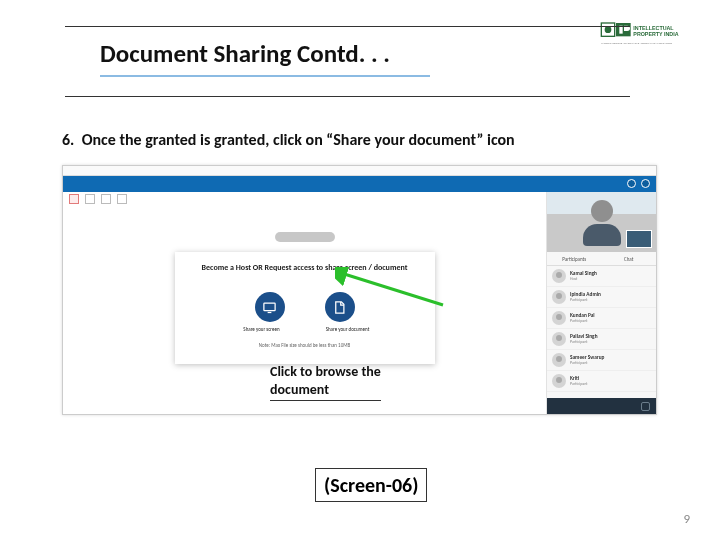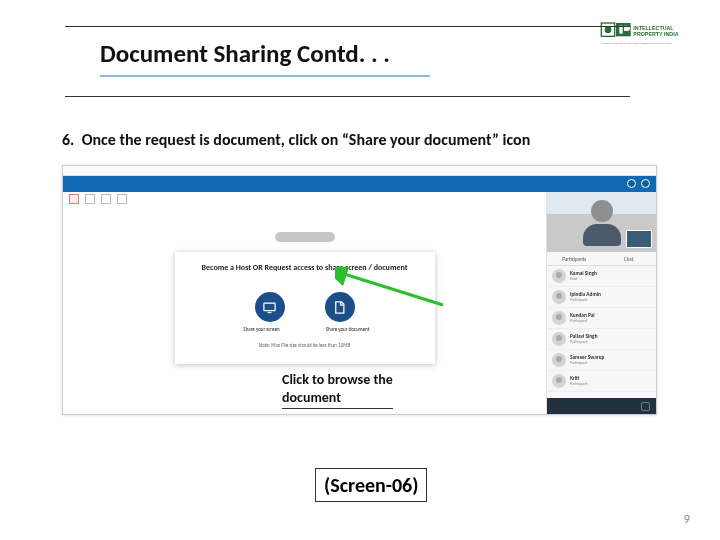--- a/index.html
+++ b/index.html
@@ -66,21 +66,21 @@
   .side-list { flex:1; overflow:hidden; }
   .part-row { display:flex; align-items:center; gap:4px; padding:3px 5px; border-bottom:1px solid #eee; }
   .avatar-sm { width:14px; height:14px; border-radius:50%; background:#d4d4d4; flex:none; position:relative;}
   .avatar-sm::after{content:"";position:absolute;top:3px;left:4px;width:6px;height:6px;border-radius:50%;background:#aaa;}
   .part-name { font-size:5.3px; color:#333; font-weight:600; line-height:1; }
   .part-sub { font-size:4px; color:#888; }
   .side-foot { height:16px; background:#223140; display:flex; justify-content:flex-end; align-items:center; padding-right:6px;}
   .side-foot span{ width:9px;height:9px;border:1px solid #6b7d8c; border-radius:2px;}
 
   
-  .callout { position: absolute; top: 371px; left: 270px; font-size: 14px; font-weight:700; color:#111; border-bottom: 1px solid #333; padding-bottom: 2px; line-height: 1.25; margin-left: 12px; }
+  .callout { position: absolute; top: 363px; left: 270px; font-size: 14px; font-weight:700; color:#111; border-bottom: 1px solid #333; padding-bottom: 2px; line-height: 1.25; }
 
   
   .screen-lbl { position: absolute; top: 468px; left: 315px; font-size: 20px; font-weight:700; border:1px solid #333; padding: 4px 8px; }
 
   
   .pagenum { position: absolute; bottom: 14px; right: 30px; font-size: 13px; color: #888; }
 
   .logo-text{font-family:Arial,sans-serif;}
 </style>
 </head>
@@ -99,21 +99,21 @@
       <text x="50" y="24" class="logo-text" font-size="8" font-weight="700" fill="#2a6b3a">PROPERTY INDIA</text>
       <text x="2" y="36" class="logo-text" font-size="3.2" fill="#777">PATENTS | DESIGNS | TRADE MARKS | GEOGRAPHICAL INDICATIONS</text>
     </svg>
   </div>
 
   <div class="title-line-top"></div>
   <div class="title-box">Document Sharing Contd. . .</div>
   <div class="title-line-bot"></div>
 
   <div class="step-line">
-    <span>6.</span>&nbsp;&nbsp;<span>Once the request is document, click on “Share your document” icon</span>
+    <span>6.</span>&nbsp;&nbsp;<span>Once the granted is granted, click on “Share your document” icon</span>
   </div>
 
   <div class="shot">
     <div class="shot-url"></div>
     <div class="shot-header">
       <div class="dot"></div>
       <div class="dot dot2"></div>
     </div>
     <div class="shot-body">
       <div class="shot-main">

